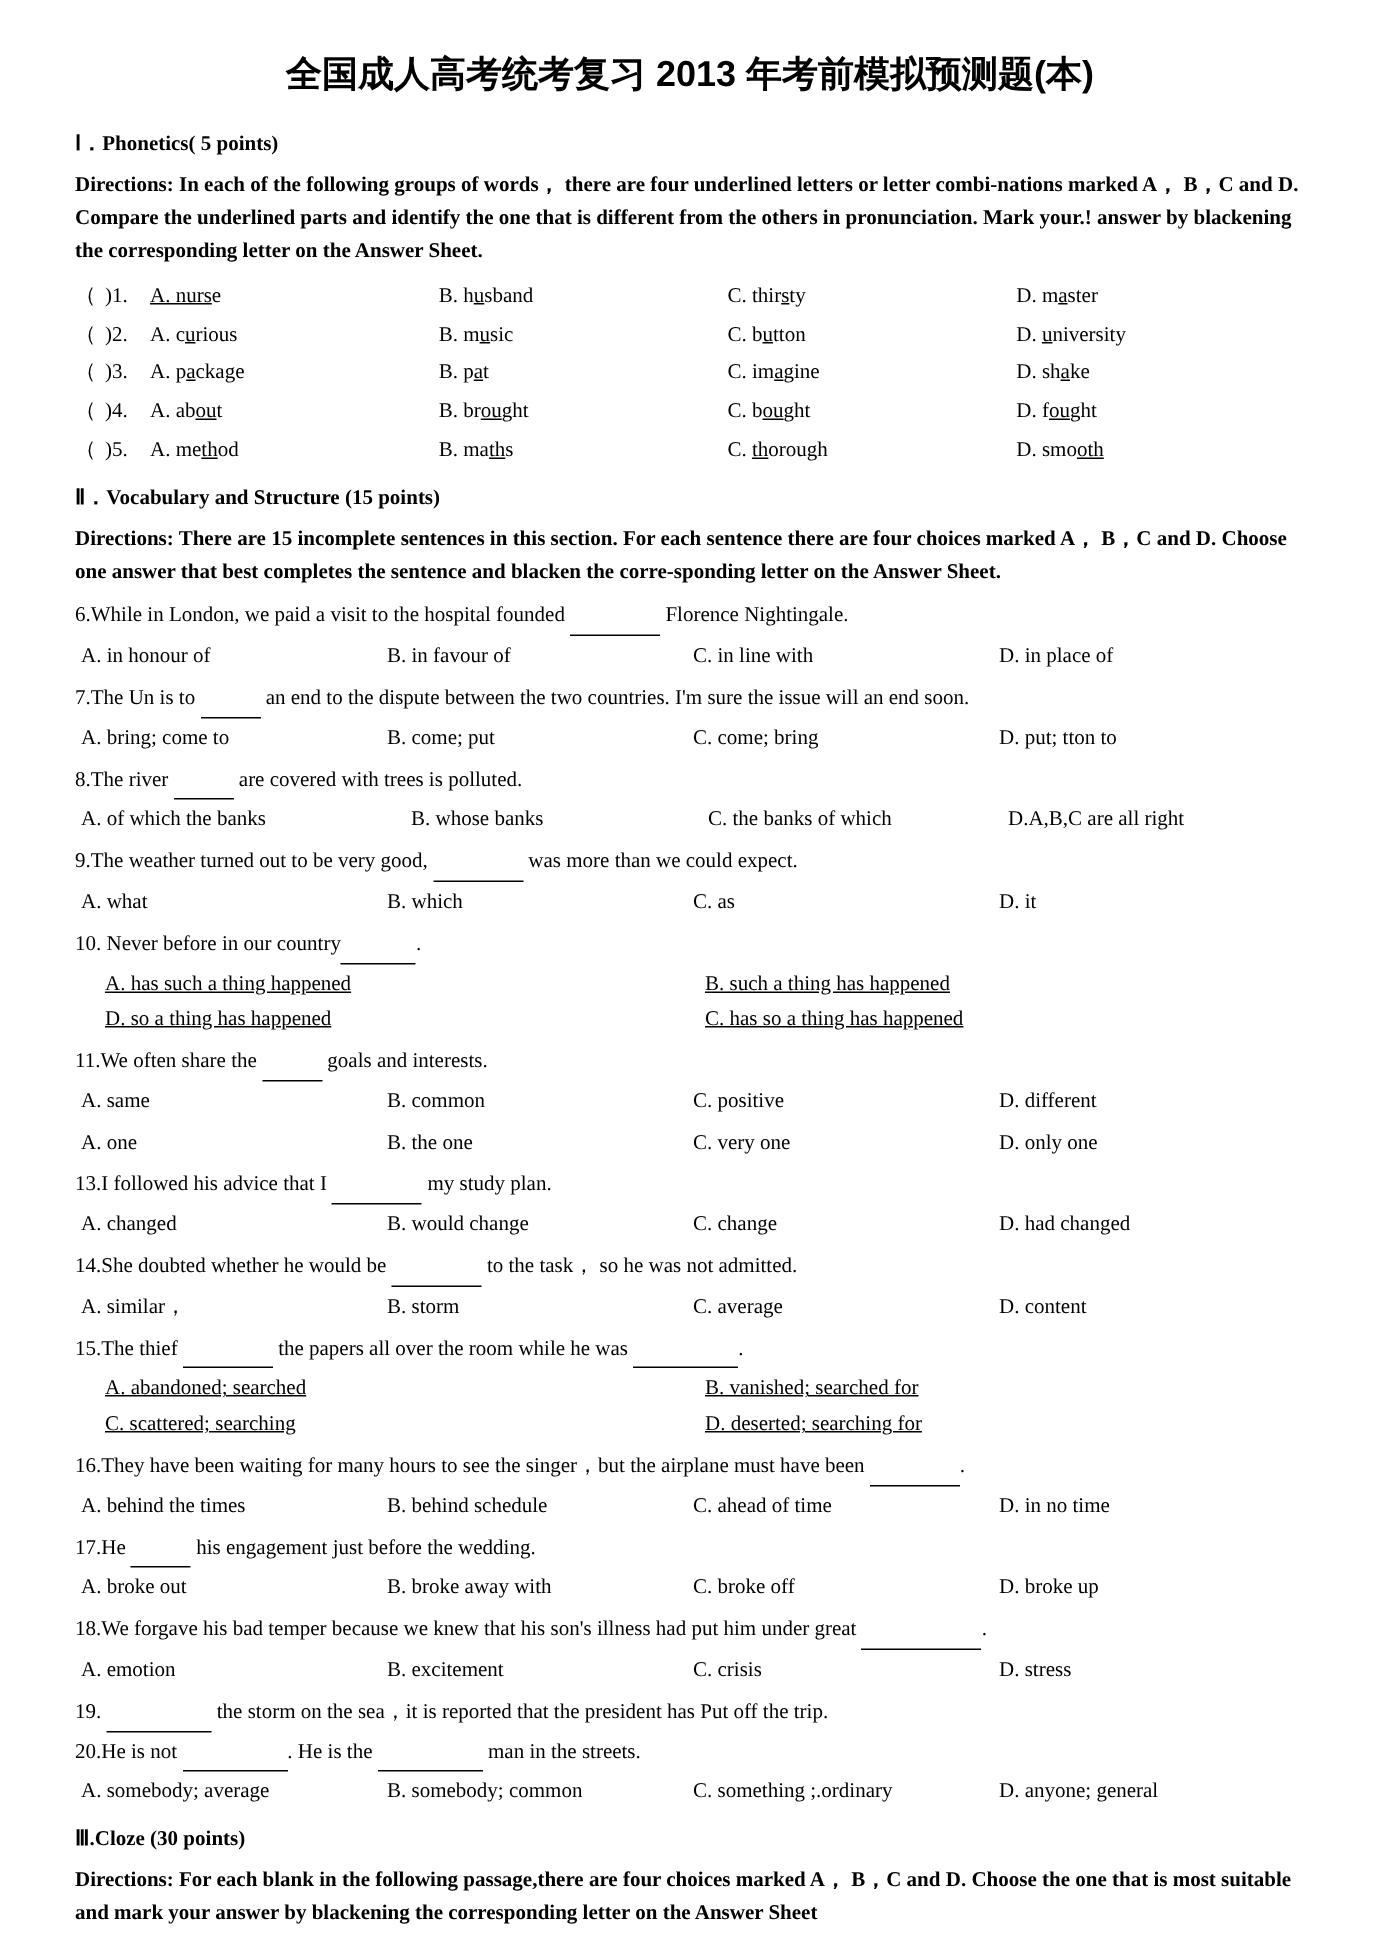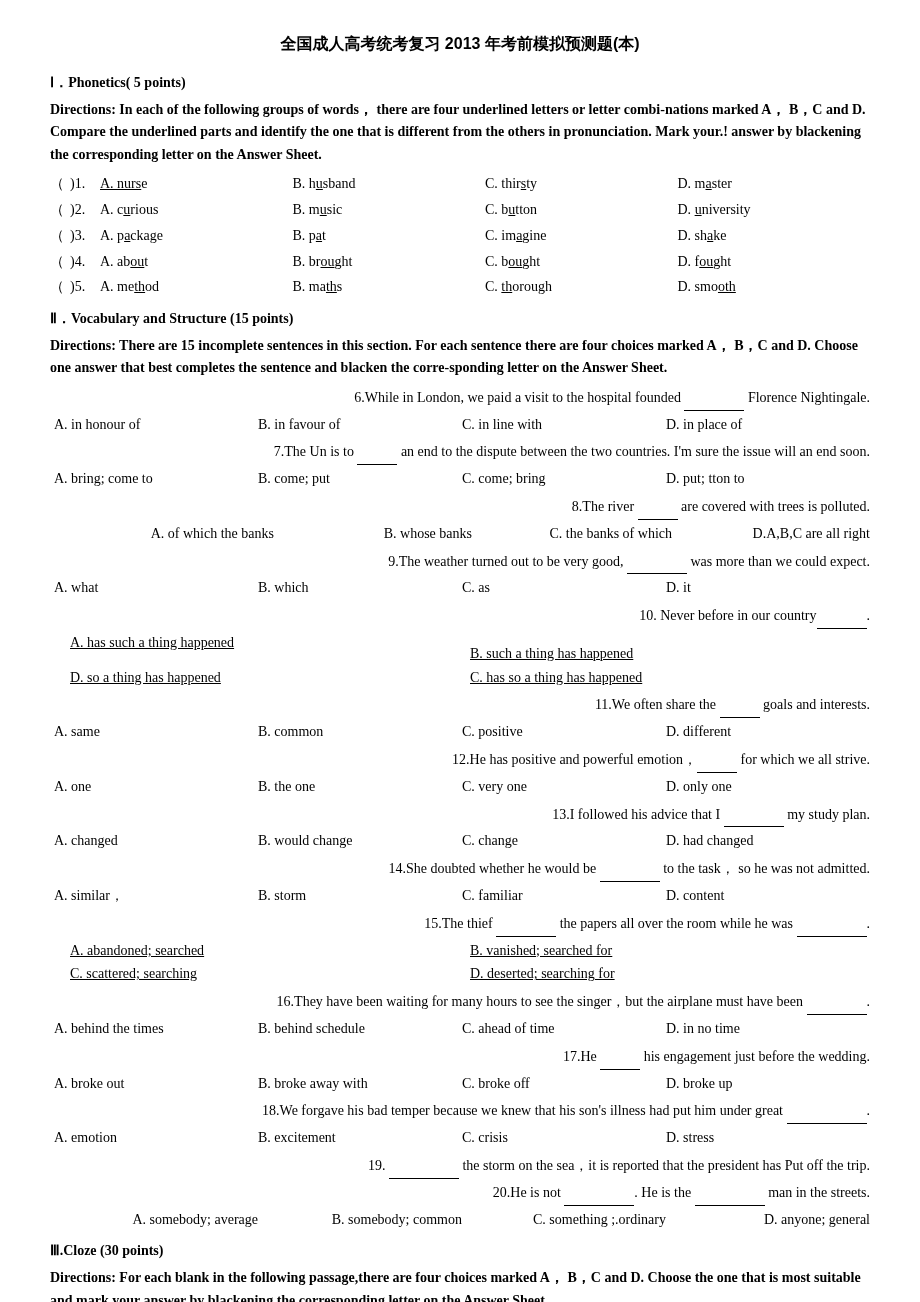--- a/index.html
+++ b/index.html
@@ -8,53 +8,51 @@
       font-size: 14px;
       color: #000;
       background: #fff;
       width: 920px;
       min-height: 1302px;
       padding: 30px 50px;
       line-height: 1.7;
     }
     .title {
       text-align: center;
-      font-size: 16px;
+      font-size: 24px;
       font-weight: bold;
       margin-bottom: 14px;
       font-family: "SimHei", "黑体", sans-serif;
     }
     .section-title {
       font-weight: bold;
       margin-top: 8px;
       margin-bottom: 4px;
     }
     .directions {
       font-weight: bold;
       margin-bottom: 6px;
       line-height: 1.6;
     }
     .question-line {
       margin-bottom: 2px;
-      text-align: right;
     }
     .options-line {
       display: flex;
       margin-left: 4px;
       margin-bottom: 4px;
       flex-wrap: wrap;
     }
     .option {
       min-width: 200px;
       flex: 1;
     }
     .option-wide {
       min-width: 300px;
       flex: 1;
-      text-align: right;
     }
     .options-2col {
       display: flex;
       flex-wrap: wrap;
       margin-left: 20px;
       margin-bottom: 4px;
     }
     .options-2col .option {
       width: 50%;
       flex: none;
@@ -178,38 +176,35 @@
     <span class="option">B. which</span>
     <span class="option">C. as</span>
     <span class="option">D. it</span>
   </div>
 
   <div class="question-line">
     <span>10. Never before in our country<span style="display:inline-block;border-bottom:1px solid #000;min-width:50px;">&nbsp;</span>.</span>
   </div>
   <div class="options-2col">
     <span class="option" style="width:50%;">A. has such a thing happened</span>
-    <span class="option" style="width:50%;margin-top:11px;">B. such a thing has happened</span>
+    <span class="option" style="width:50%;">B. such a thing has happened</span>
     <span class="option" style="width:50%;">D. so a thing has happened</span>
     <span class="option" style="width:50%;">C. has so a thing has happened</span>
   </div>
 
   <div class="question-line">
     <span>11.We often share the <span style="display:inline-block;border-bottom:1px solid #000;min-width:40px;">&nbsp;</span> goals and interests.</span>
   </div>
   <div class="options-line">
     <span class="option">A. same</span>
     <span class="option">B. common</span>
     <span class="option">C. positive</span>
     <span class="option">D. different</span>
   </div>
 
-  <div class="question-line">
-    <span>12.He has positive and powerful emotion，<span style="display:inline-block;border-bottom:1px solid #000;min-width:40px;">&nbsp;</span> for which we all strive.</span>
-  </div>
   <div class="options-line">
     <span class="option">A. one</span>
     <span class="option">B. the one</span>
     <span class="option">C. very one</span>
     <span class="option">D. only one</span>
   </div>
 
   <div class="question-line">
     <span>13.I followed his advice that I <span style="display:inline-block;border-bottom:1px solid #000;min-width:60px;">&nbsp;</span> my study plan.</span>
   </div>
@@ -219,21 +214,21 @@
     <span class="option">C. change</span>
     <span class="option">D. had changed</span>
   </div>
 
   <div class="question-line">
     <span>14.She doubted whether he would be <span style="display:inline-block;border-bottom:1px solid #000;min-width:60px;">&nbsp;</span> to the task，  so he was not admitted.</span>
   </div>
   <div class="options-line">
     <span class="option">A. similar，</span>
     <span class="option">B. storm</span>
-    <span class="option">C. familiar</span>
+    <span class="option">C. average</span>
     <span class="option">D. content</span>
   </div>
 
   <div class="question-line">
     <span>15.The thief <span style="display:inline-block;border-bottom:1px solid #000;min-width:60px;">&nbsp;</span> the papers all over the room while he was <span style="display:inline-block;border-bottom:1px solid #000;min-width:70px;">&nbsp;</span>.</span>
   </div>
   <div class="options-2col">
     <span class="option" style="width:50%;">A. abandoned; searched</span>
     <span class="option" style="width:50%;">B. vanished; searched for</span>
     <span class="option" style="width:50%;">C. scattered; searching</span>

